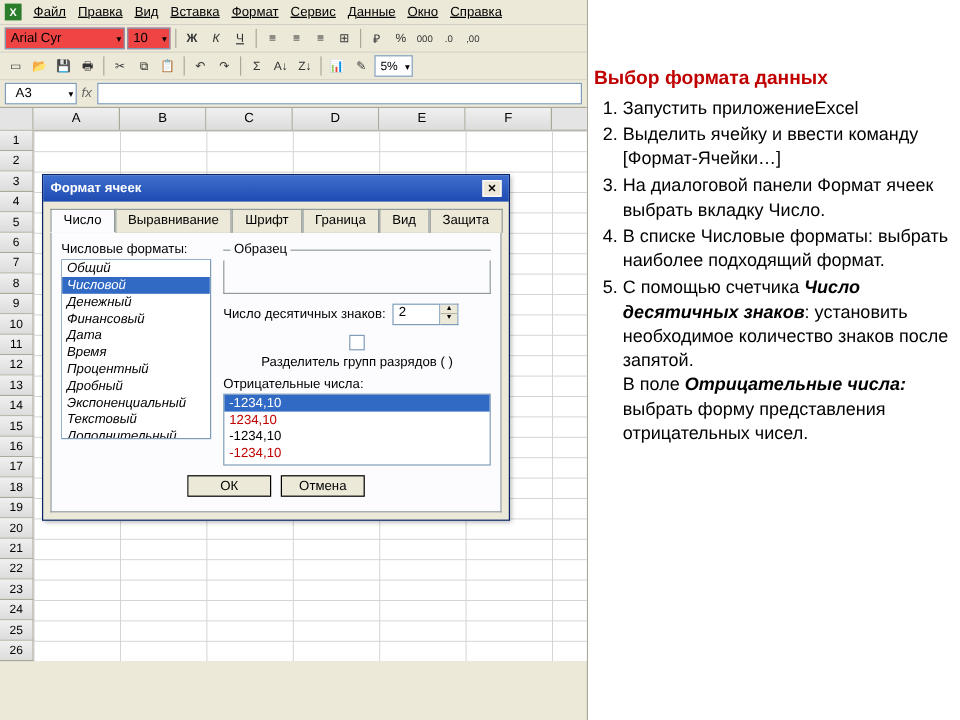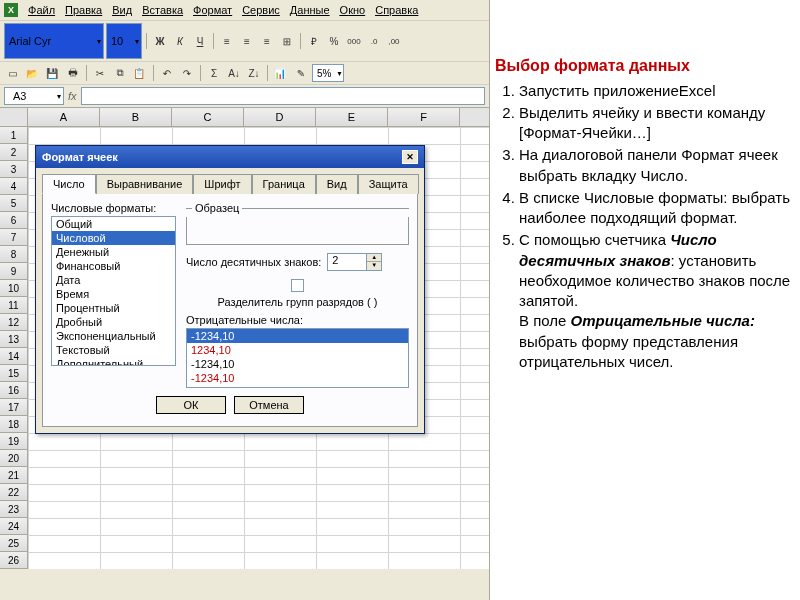--- a/index.html
+++ b/index.html
@@ -51,23 +51,23 @@
   .menu-item:first-letter { text-decoration: underline; }
   .toolbar1, .toolbar2 {
     display: flex;
     align-items: center;
     gap: 2px;
     padding: 2px 4px;
     background: #ece9d8;
     border-bottom: 1px solid #d4d0c8;
   }
   .font-select {
-    background: #1d4ed8;
-    border: 1px solid #7f9db9;
-    height: 36px;
+    background: #ef4444;
+    border: 1px solid #7f9db9;
+    height: 18px;
     padding: 0 12px 0 4px;
     font-size: 11px;
     display: flex;
     align-items: center;
     position: relative;
   }
   .font-select::after {
     content: "▾";
     position: absolute; right: 2px;
     font-size: 8px;
@@ -246,20 +246,21 @@
   }
   .left-col { width: 125px; }
   .right-col { flex: 1; }
   .label { font-size: 11px; margin-bottom: 2px; display:block; }
   .listbox {
     border: 1px solid #7f9db9;
     background: white;
     height: 150px;
     overflow-y: auto;
     font-size: 11px;
+    font-style: italic;
   }
   .list-item {
     padding: 1px 4px;
     cursor: default;
   }
   .list-item.selected {
     background: #316ac5;
     color: white;
   }
   .sample-box {

